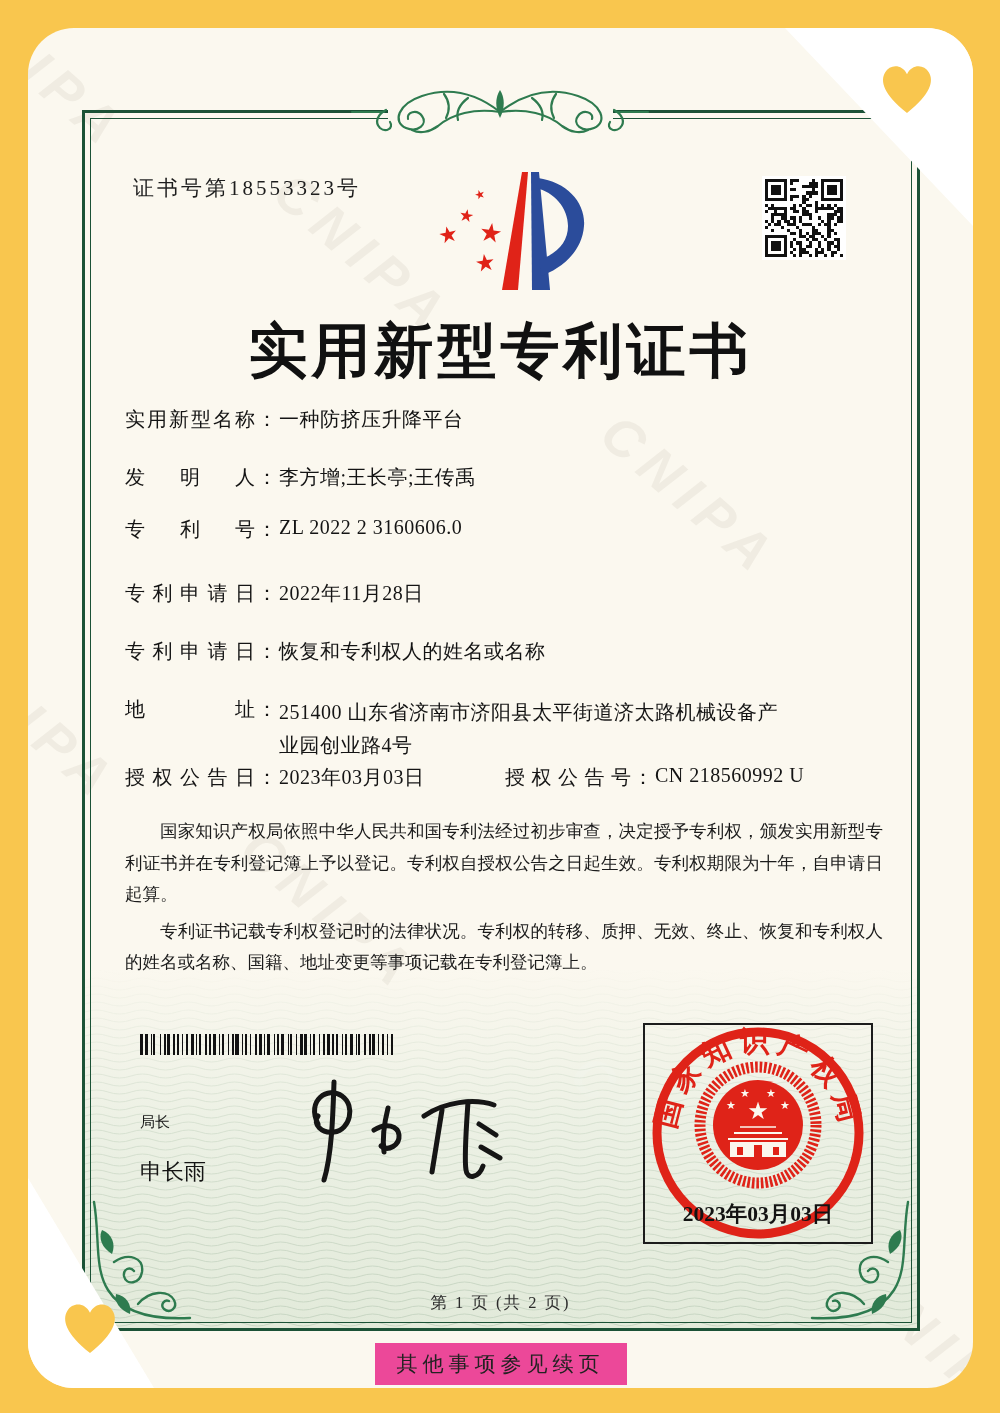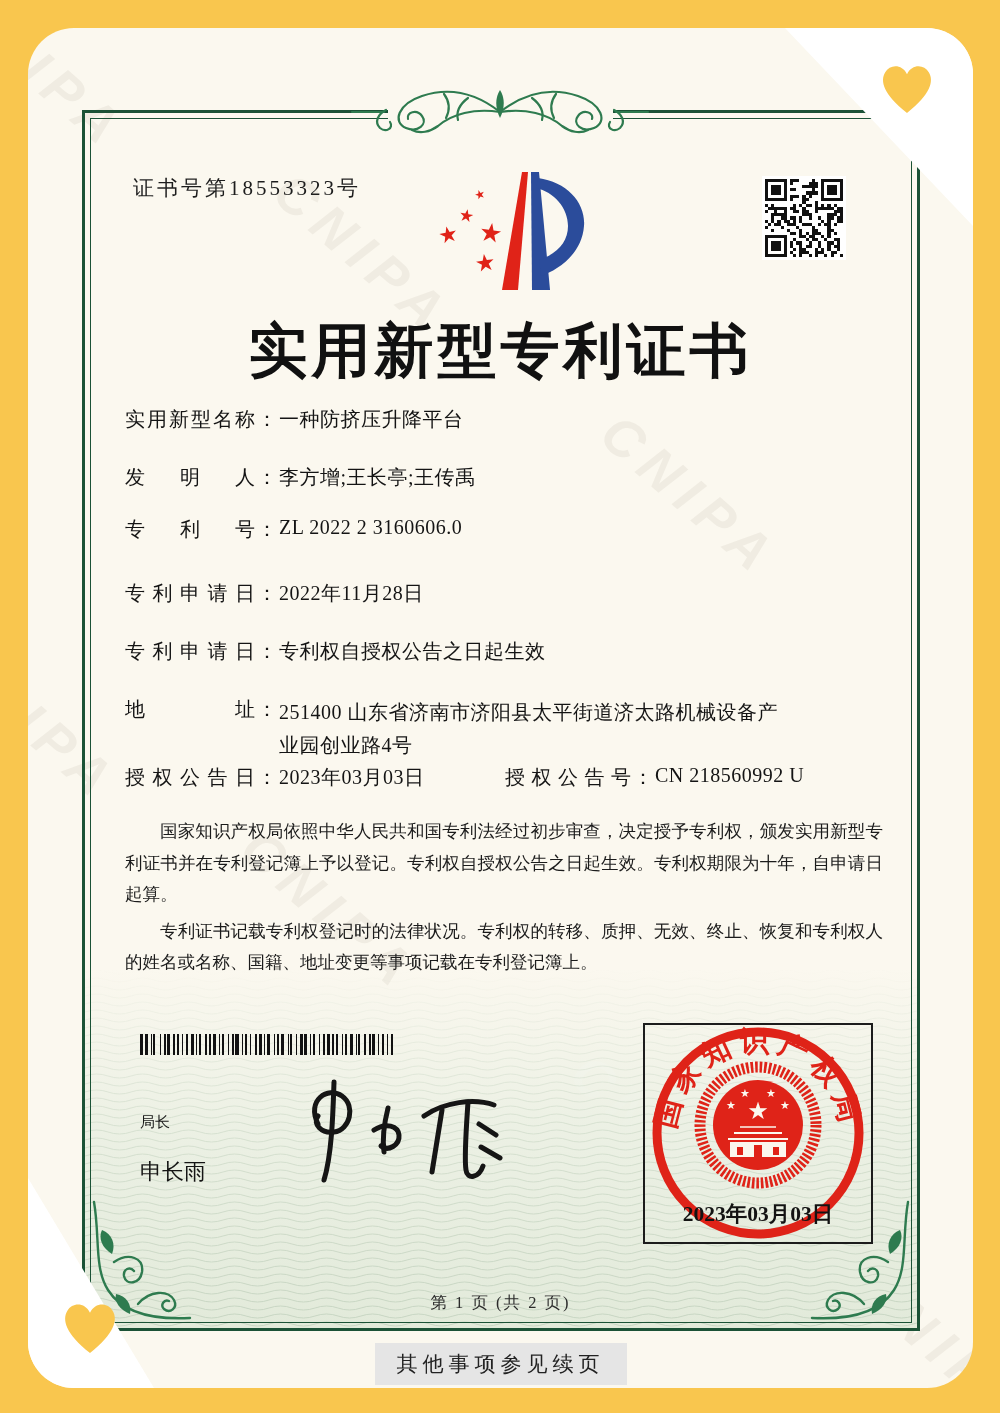--- a/index.html
+++ b/index.html
@@ -49,21 +49,21 @@
   .ornament-top-mask{position:absolute;left:360px;top:72px;width:225px;height:22px;background:#FBF8EF;}
   .flourish{position:absolute;width:112px;height:130px;}
   .flourish.bl{left:58px;top:1168px;}
   .flourish.br{left:776px;top:1168px;transform:scaleX(-1);}
   
   .waves{position:absolute;left:57px;top:940px;width:832px;height:360px;}
   
   .page-info{position:absolute;left:0;top:1264px;width:100%;text-align:center;
              font-size:16.5px;letter-spacing:2px;color:#2b2b2b;}
   .footer-note{position:absolute;left:50%;top:1315px;transform:translateX(-50%);
-               background:#e5e5e5;padding:7px 22px;font-size:21px;letter-spacing:5px;color:#222;}
+               background:#ec4899;padding:7px 22px;font-size:21px;letter-spacing:5px;color:#222;}
   
   .corner{position:absolute;background:#FFFFFF;}
   .corner.tr{left:757px;top:0;width:188px;height:198px;clip-path:polygon(0 0,100% 0,100% 100%);}
   .corner.bl{left:0;top:1150px;width:126px;height:210px;clip-path:polygon(0 0,100% 100%,0 100%);}
   .heart{position:absolute;}
   .heart svg{display:block;}
   .heart.tr{left:852px;top:36px;}
   .heart.bl{left:34px;top:1274px;}
 </style>
 </head>
@@ -369,21 +369,21 @@
     <div class="row" style="top:436px;">
       <span class="flabel">发明人</span><span class="colon">：</span><span class="fvalue">李方增;王长亭;王传禹</span>
     </div>
     <div class="row" style="top:488px;">
       <span class="flabel">专利号</span><span class="colon">：</span><span class="fvalue">ZL 2022 2 3160606.0</span>
     </div>
     <div class="row" style="top:552px;">
       <span class="flabel">专利申请日</span><span class="colon">：</span><span class="fvalue">2022年11月28日</span>
     </div>
     <div class="row" style="top:610px;">
-      <span class="flabel">专利申请日</span><span class="colon">：</span><span class="fvalue">专利权自授权公告之日起生效</span>
+      <span class="flabel">专利申请日</span><span class="colon">：</span><span class="fvalue">恢复和专利权人的姓名或名称</span>
     </div>
     <div class="row addr" style="top:668px;">
       <span class="flabel">地址</span><span class="colon">：</span><span class="fvalue"><span>251400 山东省济南市济阳县太平街道济太路机械设备产</span><span>业园创业路4号</span></span>
     </div>
     <div class="row" style="top:736px;">
       <span class="flabel">授权公告日</span><span class="colon">：</span><span class="fvalue">2023年03月03日</span>
       <span class="grant2">
         <span class="flabel" style="width:126px;font-family:Liberation Serif, serif;">授权公告号</span><span class="colon">：</span><span class="fvalue">CN 218560992 U</span>
       </span>
     </div>

